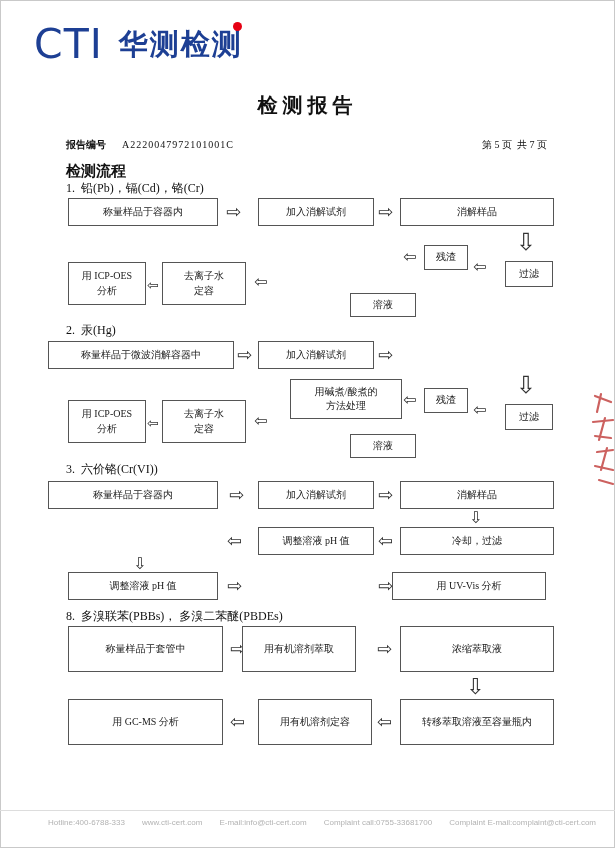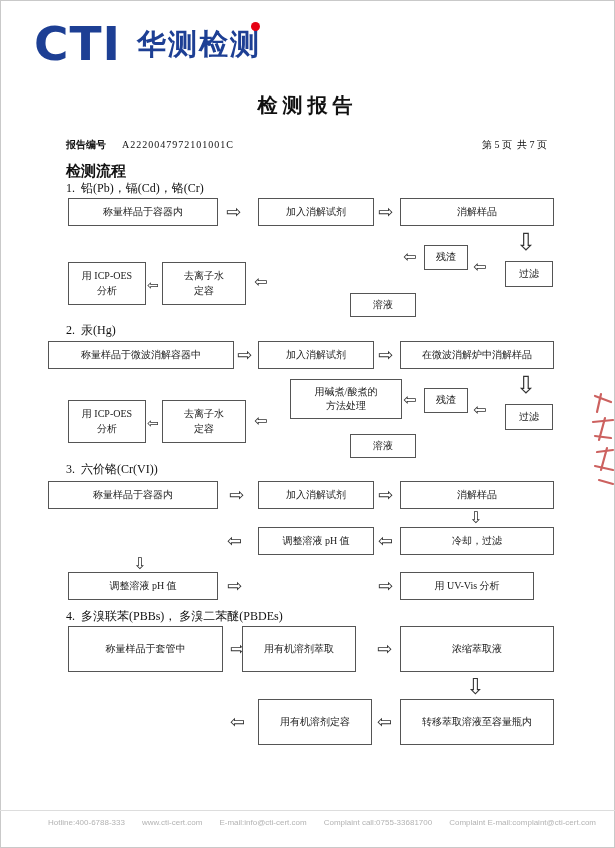--- a/index.html
+++ b/index.html
@@ -6,21 +6,21 @@
   html,body { background:#d9d9d9; }
   body { font-family:"Liberation Serif", serif; }
   .page {
     position:relative; width:615px; height:848px; background:#fff;
     box-shadow: inset 0 0 0 1px #c9c9c9, 1px 2px 4px rgba(0,0,0,.25);
     overflow:hidden; margin:0 auto;
   }
   
   .logo { position:absolute; left:34px; top:20px; height:52px; white-space:nowrap; }
   .logo-cti { position:relative; display:inline-block; font-family:"DejaVu Sans",sans-serif;
-    font-weight:bold; font-size:47px; line-height:48px; color:#1d3f94; letter-spacing:1px; }
+    font-weight:normal; font-size:41px; line-height:48px; color:#1d3f94; letter-spacing:1px; }
   .logo-dot { position:absolute; width:9px; height:9px; border-radius:50%; background:#e60013;
     right:1px; top:2px; }
   .logo-cn { display:inline-block; font-family:"Liberation Sans",sans-serif; font-weight:bold;
     font-size:29px; line-height:48px; color:#1d3f94; margin-left:12px; letter-spacing:2px;
     vertical-align:top; }
   
   .title { position:absolute; left:0; right:0; top:92px; text-align:center;
     font-family:"Liberation Sans",sans-serif; font-weight:bold; font-size:20px;
     letter-spacing:5px; color:#111; }
   
@@ -88,21 +88,20 @@
 定容</div>
   <div class="arrow l f14" style="left:147px;top:278px"></div>
   <div class="box" style="left:68px;top:262px;width:78px;height:43px">用 ICP-OES
 分析</div>
 
   <div class="sec-h" style="left:66px;top:322px">2.  汞(Hg)</div>
   <div class="box" style="left:48px;top:341px;width:186px;height:28px">称量样品于微波消解容器中</div>
   <div class="arrow r f18" style="left:237px;top:346px"></div>
   <div class="box" style="left:258px;top:341px;width:116px;height:28px">加入消解试剂</div>
   <div class="arrow r f18" style="left:378px;top:346px"></div>
-  <div class="box" style="left:400px;top:341px;width:154px;height:28px">在微波消解炉中消解样品</div>
   <div class="arrow d f24" style="left:516px;top:373px"></div>
   <div class="box" style="left:290px;top:379px;width:112px;height:40px">用碱煮/酸煮的
 方法处理</div>
   <div class="arrow l f16" style="left:403px;top:392px"></div>
   <div class="box" style="left:424px;top:388px;width:44px;height:25px">残渣</div>
   <div class="arrow l f16" style="left:473px;top:402px"></div>
   <div class="box" style="left:505px;top:404px;width:48px;height:26px">过滤</div>
   <div class="box" style="left:350px;top:434px;width:66px;height:24px">溶液</div>
   <div class="arrow l f16" style="left:254px;top:413px"></div>
   <div class="box" style="left:162px;top:400px;width:84px;height:43px">去离子水
@@ -119,29 +118,30 @@
   <div class="box" style="left:400px;top:481px;width:154px;height:28px">消解样品</div>
   <div class="arrow d f16" style="left:469px;top:510px"></div>
   <div class="arrow l f18" style="left:227px;top:532px"></div>
   <div class="box" style="left:258px;top:527px;width:116px;height:28px">调整溶液 pH 值</div>
   <div class="arrow l f18" style="left:378px;top:532px"></div>
   <div class="box" style="left:400px;top:527px;width:154px;height:28px">冷却，过滤</div>
   <div class="arrow d f16" style="left:133px;top:556px"></div>
   <div class="box" style="left:68px;top:572px;width:150px;height:28px">调整溶液 pH 值</div>
   <div class="arrow r f18" style="left:227px;top:577px"></div>
   <div class="arrow r f18" style="left:378px;top:577px"></div>
-  <div class="box" style="left:400px;top:572px;width:134px;height:28px">用 UV-Vis 分析</div>
+  <div class="box" style="left:392px;top:572px;width:154px;height:28px">用 UV-Vis 分析</div>
 
-  <div class="sec-h" style="left:66px;top:608px">4.  多溴联苯(PBBs)， 多溴二苯醚(PBDEs)</div>
+  <div class="sec-h" style="left:66px;top:608px">8.  多溴联苯(PBBs)， 多溴二苯醚(PBDEs)</div>
   <div class="box" style="left:68px;top:626px;width:155px;height:46px">称量样品于套管中</div>
   <div class="arrow r f18" style="left:230px;top:640px"></div>
   <div class="box" style="left:242px;top:626px;width:114px;height:46px">用有机溶剂萃取</div>
   <div class="arrow r f18" style="left:377px;top:640px"></div>
   <div class="box" style="left:400px;top:626px;width:154px;height:46px">浓缩萃取液</div>
   <div class="arrow d f22" style="left:466px;top:676px"></div>
+  <div class="box" style="left:68px;top:699px;width:155px;height:46px">用 GC-MS 分析</div>
   <div class="arrow l f18" style="left:230px;top:713px"></div>
   <div class="box" style="left:258px;top:699px;width:114px;height:46px">用有机溶剂定容</div>
   <div class="arrow l f18" style="left:377px;top:713px"></div>
   <div class="box" style="left:400px;top:699px;width:154px;height:46px">转移萃取溶液至容量瓶内</div>
 
   <svg class="seal" width="30" height="96" viewBox="0 0 30 96">
     <g stroke="#c03a38" stroke-width="2.2" stroke-linecap="round" opacity="0.8" fill="none">
       <path d="M8 4 L24 10"></path>
       <path d="M14 2 L10 20"></path>
       <path d="M6 30 L26 28"></path>

